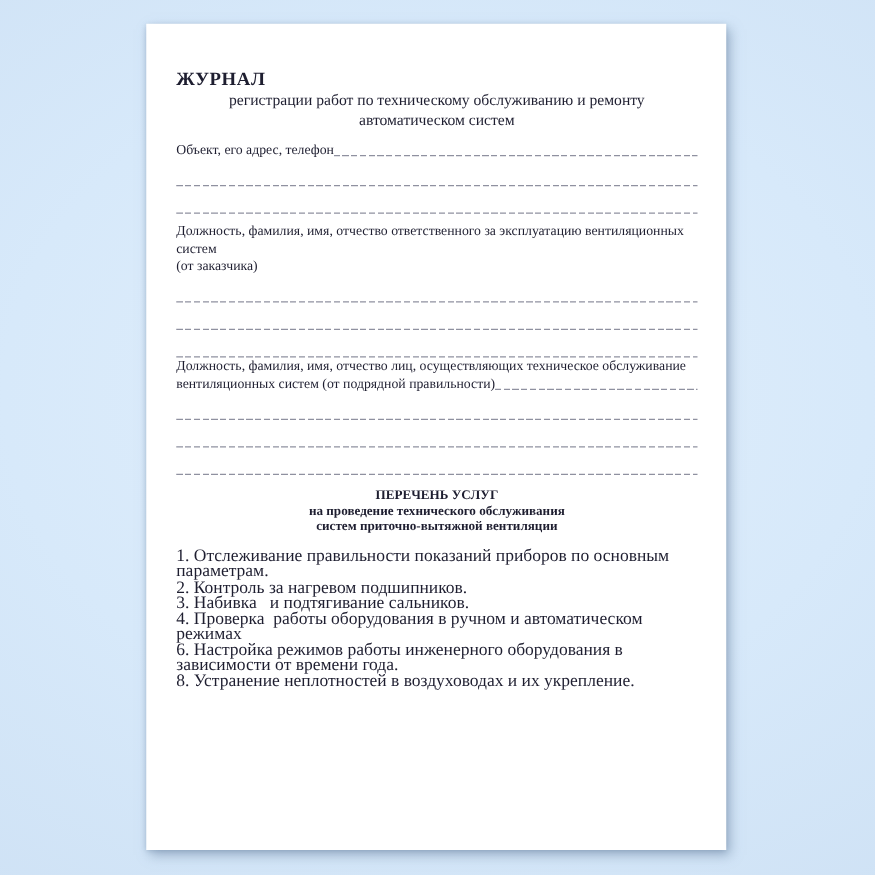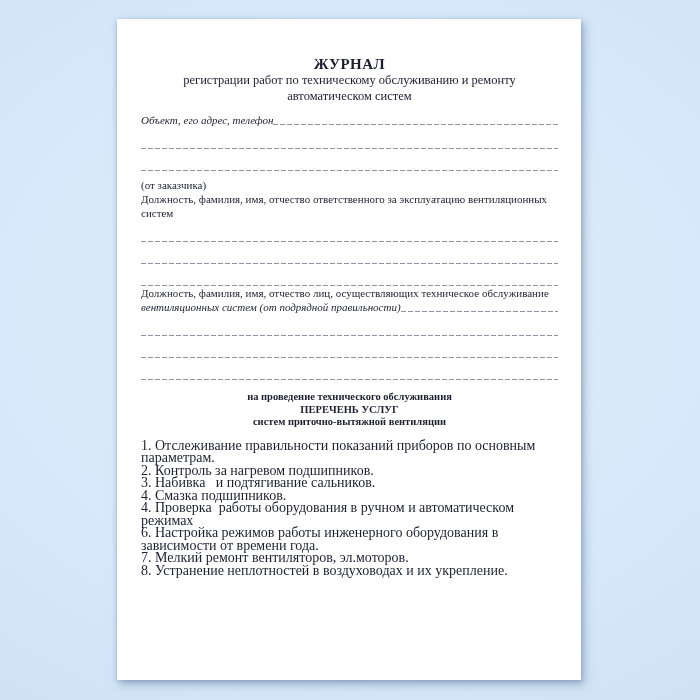--- a/index.html
+++ b/index.html
@@ -23,39 +23,38 @@
     box-shadow: 3px 4px 9px rgba(104, 130, 160, 0.55),
                 0 1px 4px rgba(120, 145, 175, 0.45);
   }
   .content {
     position: absolute;
     inset: 0;
     padding: 36px 23px 0 24px;
     color: #1e1e30;
   }
   .doc-title {
-    text-align: center;
     font-size: 15px;
     line-height: 18px;
     font-weight: bold;
     letter-spacing: 0.5px;
   }
   .doc-subtitle {
     text-align: center;
     font-size: 12.5px;
     line-height: 15.5px;
     font-weight: normal;
   }
   .field-row {
     margin-top: 9px;
     display: flex;
     font-size: 11px;
     line-height: 14px;
   }
-  .field-label { white-space: pre; font-style: italic; }
+  .field-label { white-space: pre; }
   .fill-line {
     flex: 1;
     position: relative;
   }
   .fill-line::after {
     content: "";
     position: absolute;
     left: 0; right: 0; bottom: 2px;
     height: 1px;
     background: repeating-linear-gradient(to right,
@@ -110,50 +109,48 @@
       <div class="doc-subtitle">автоматическом систем</div>
 
       <div class="field-row">
         <span class="field-label">Объект, его адрес, телефон</span>
         <span class="fill-line"></span>
       </div>
       <div class="blank-row"></div>
       <div class="blank-row"></div>
 
       <div class="para para-customer">
+        <div>Должность, фамилия, имя, отчество ответственного за эксплуатацию вентиляционных систем</div>
         <div>(от заказчика)</div>
-        <div>Должность, фамилия, имя, отчество ответственного за эксплуатацию вентиляционных систем</div>
       </div>
       <div class="blank-row"></div>
       <div class="blank-row"></div>
       <div class="blank-row"></div>
 
       <div class="para para-contractor">
         <div>Должность, фамилия, имя, отчество лиц, осуществляющих техническое обслуживание</div>
         <div class="para-line2-row">
           <span class="field-label">вентиляционных систем (от подрядной правильности)</span>
           <span class="fill-line"></span>
         </div>
       </div>
       <div class="blank-row"></div>
       <div class="blank-row"></div>
       <div class="blank-row"></div>
 
       <div class="services-heading">
+        <div>ПЕРЕЧЕНЬ УСЛУГ</div>
         <div>на проведение технического обслуживания</div>
-        <div>ПЕРЕЧЕНЬ УСЛУГ</div>
         <div>систем приточно-вытяжной вентиляции</div>
       </div>
 
       <div class="service-list">
         <div class="service-item">1. Отслеживание правильности показаний приборов по основным параметрам.</div>
         <div class="service-item">2. Контроль за нагревом подшипников.</div>
         <div class="service-item">3. Набивка   и подтягивание сальников.</div>
-        <div class="service-item">4. Смазка подшипников.</div>
         <div class="service-item">4. Проверка  работы оборудования в ручном и автоматическом режимах</div>
         <div class="service-item">6. Настройка режимов работы инженерного оборудования в зависимости от времени года.</div>
-        <div class="service-item">7. Мелкий ремонт вентиляторов, эл.моторов.</div>
         <div class="service-item">8. Устранение неплотностей в воздуховодах и их укрепление.</div>
       </div>
 
     </div>
   </div>
 </div>
 
 </body></html>

